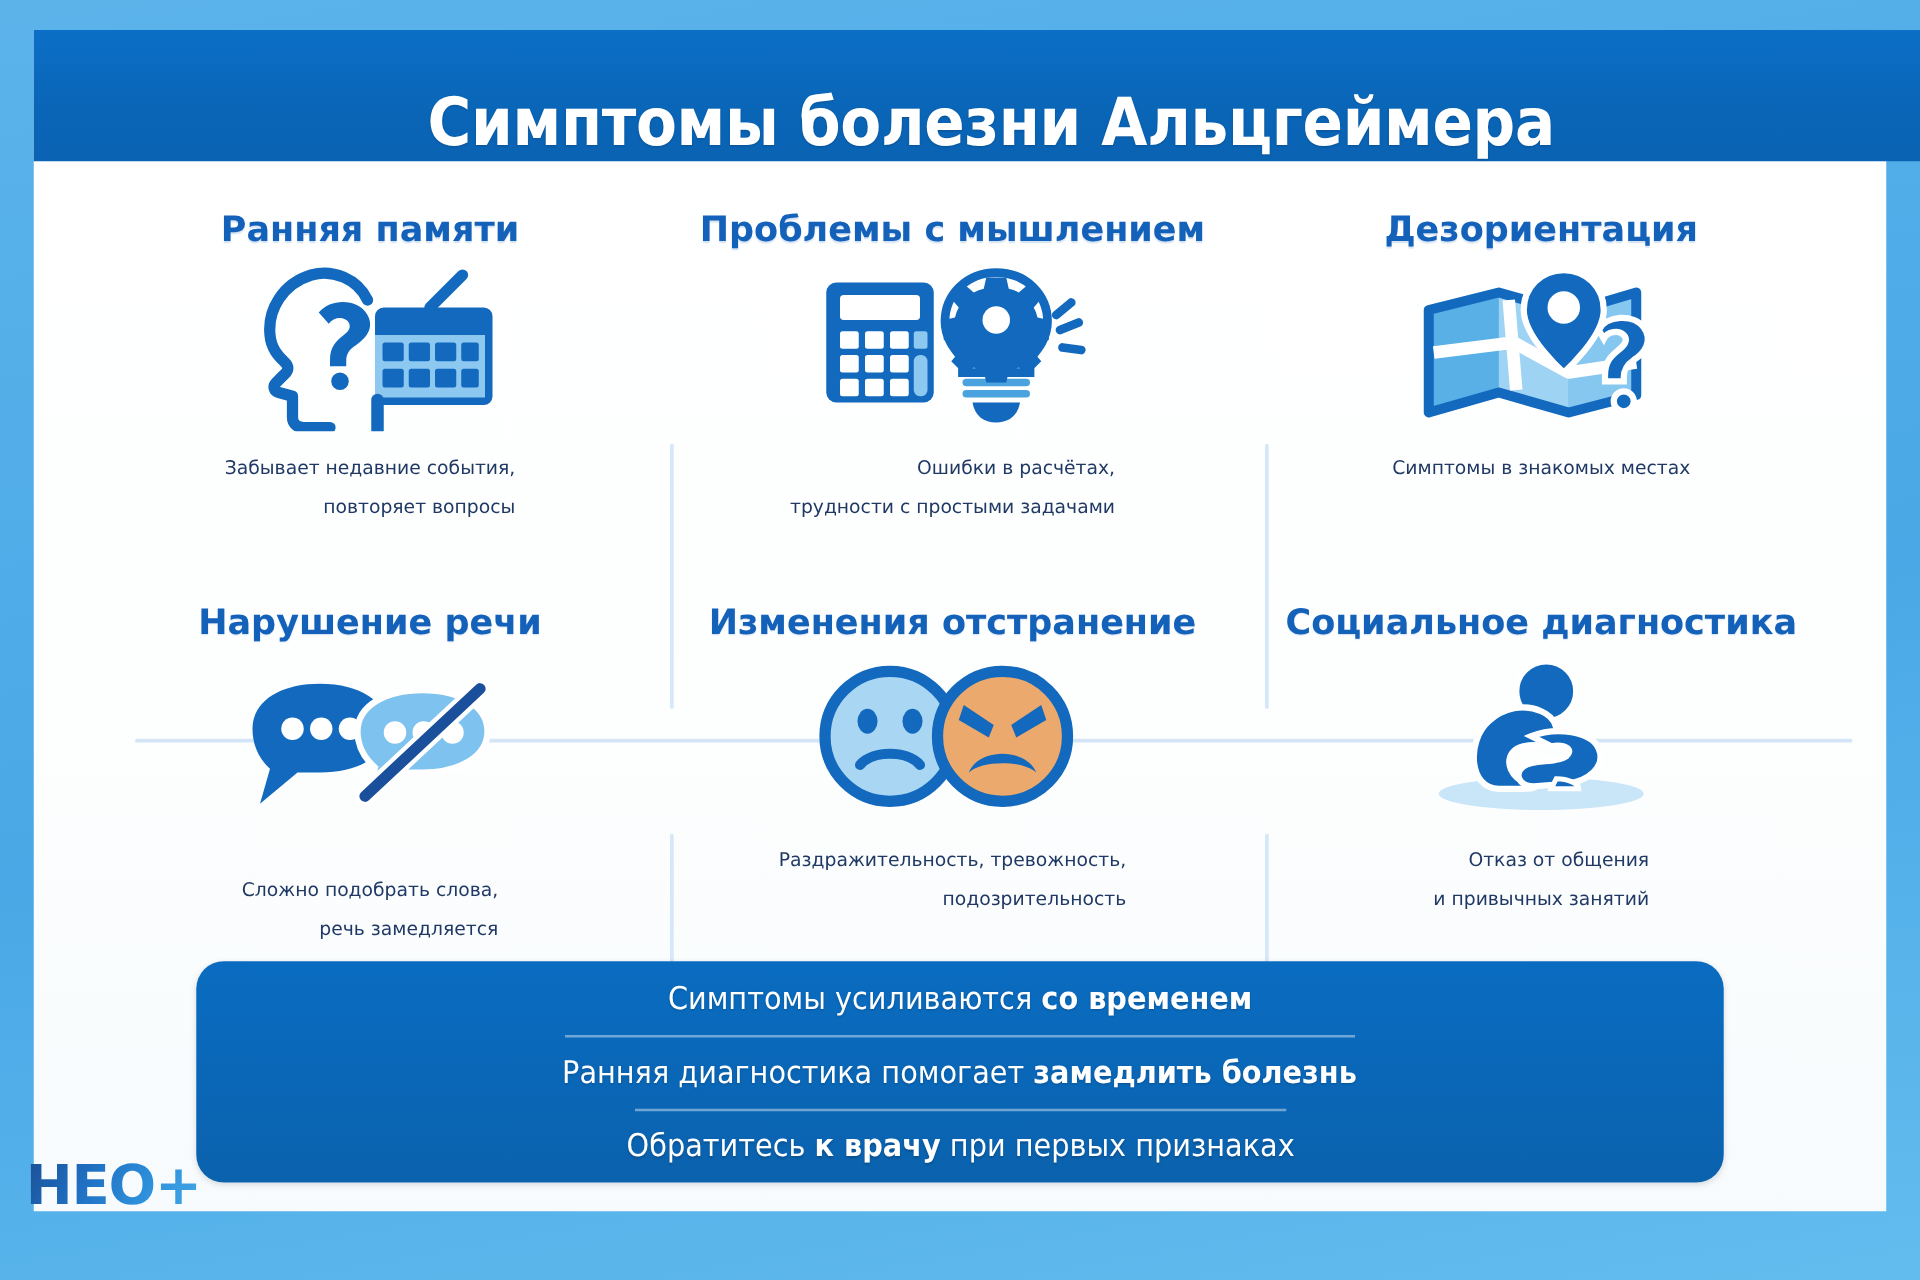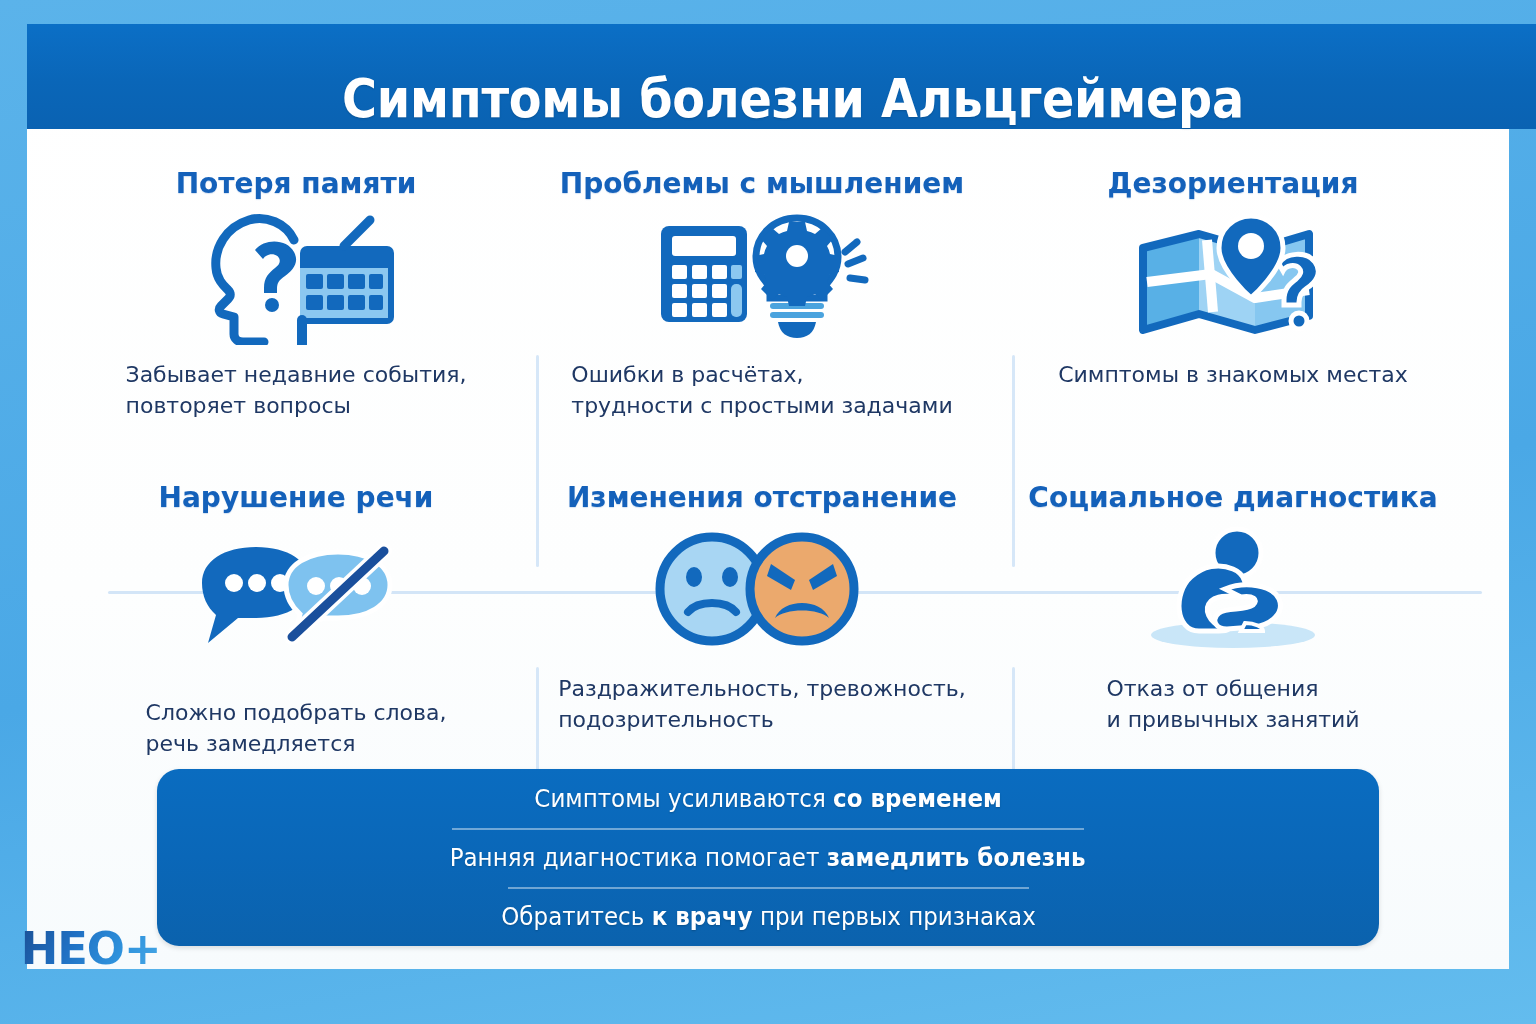--- a/index.html
+++ b/index.html
@@ -40,21 +40,21 @@
   .c5 { left:986px; top:348px; width:440px; }
 
   .cell-title {
     color:#1461ba; font-weight:bold; font-size:28px; line-height:34px;
     text-align:center; white-space:nowrap;
     font-family:"DejaVu Sans", sans-serif;
     text-shadow:0 1px 1px rgba(20,97,186,.18);
   }
   .icon-wrap { height:140px; display:flex; align-items:center; justify-content:center; margin-top:6px; }
   .cell-desc {
-    color:#1f3864; font-size:22px; line-height:31px; text-align:left;
+    color:#1f3864; font-size:15px; line-height:31px; text-align:right;
     font-family:"DejaVu Sans", sans-serif;
   }
   .r1 .cell-desc { margin-top:12px; }
   .r2 .icon-wrap { height:136px; }
   .r2 .cell-desc { margin-top:16px; }
 
   
   .vdiv { position:absolute; width:3px; background:#d6e7f8; border-radius:2px; }
   .v1 { left:509px;  top:222px; height:212px; }
   .v2 { left:985px;  top:222px; height:212px; }
@@ -111,21 +111,21 @@
 
   <div class="grid">
 
     <div class="vdiv v1"></div>
     <div class="vdiv v2"></div>
     <div class="vdiv v3"></div>
     <div class="vdiv v4"></div>
     <div class="hdiv"></div>
 
     <div class="cell c0 r1">
-      <div class="cell-title">Потеря памяти</div>
+      <div class="cell-title">Ранняя памяти</div>
       <div class="icon-wrap">
         <svg width="205" height="135" viewBox="0 0 205 135">
           <g fill="none" stroke="#1269bd" stroke-width="9" stroke-linecap="round" stroke-linejoin="round">
             <path d="M100 30 C92 13 72 5 55 10 C32 17 20 38 22 58 C23 70 30 76 34 80
                      C37 83 37 86 34 89 L27 96 C24 99 25 103 29 104 L40 107
                      L40 124 C40 129 44 132 49 132 L70 132"></path>
           </g>
           <g fill="#1269bd">
             <path d="M61 40 c10-12 32-11 39 2 c6 11 -2 19 -9 24 c-6 4 -8 7 -8 13 l0 4 -13 0 0-5
                      c0-11 5-15 11-20 c4-3 6-6 4-10 c-3-5 -12-5 -16 1z"></path>

